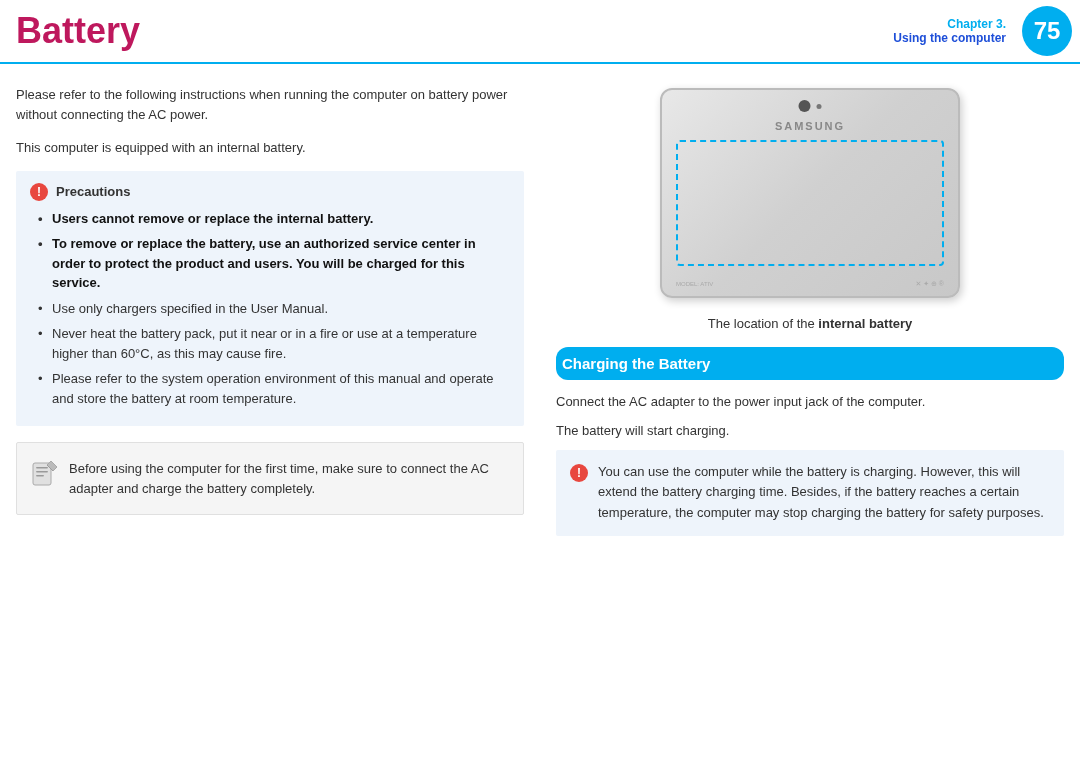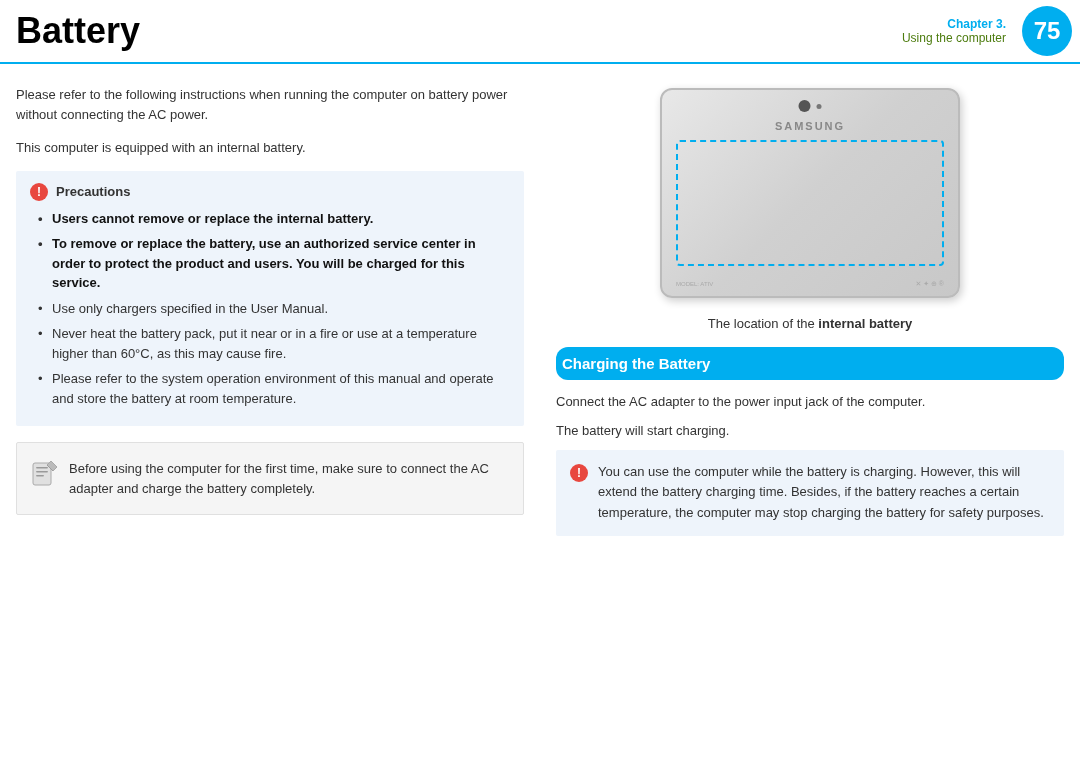--- a/index.html
+++ b/index.html
@@ -19,21 +19,21 @@
       align-items: center;
       border-bottom: 2px solid #00aeef;
       padding: 8px 16px;
       position: relative;
       min-height: 64px;
     }
 
     .header-title {
       font-size: 36px;
       font-weight: bold;
-      color: #000000;
+      color: #be185d;
       line-height: 1;
     }
 
     .header-right {
       position: absolute;
       right: 0;
       top: 0;
       display: flex;
       align-items: stretch;
       height: 100%;
@@ -47,23 +47,23 @@
       justify-content: center;
     }
 
     .chapter-label {
       color: #00aeef;
       font-size: 12px;
       font-weight: bold;
     }
 
     .chapter-sub {
-      color: #4d7c0f;
+      color: #1d4ed8;
       font-size: 12px;
-      font-weight: normal;
+      font-weight: bold;
     }
 
     .page-badge {
       background: #00aeef;
       color: white;
       font-size: 24px;
       font-weight: bold;
       display: flex;
       align-items: center;
       justify-content: center;

